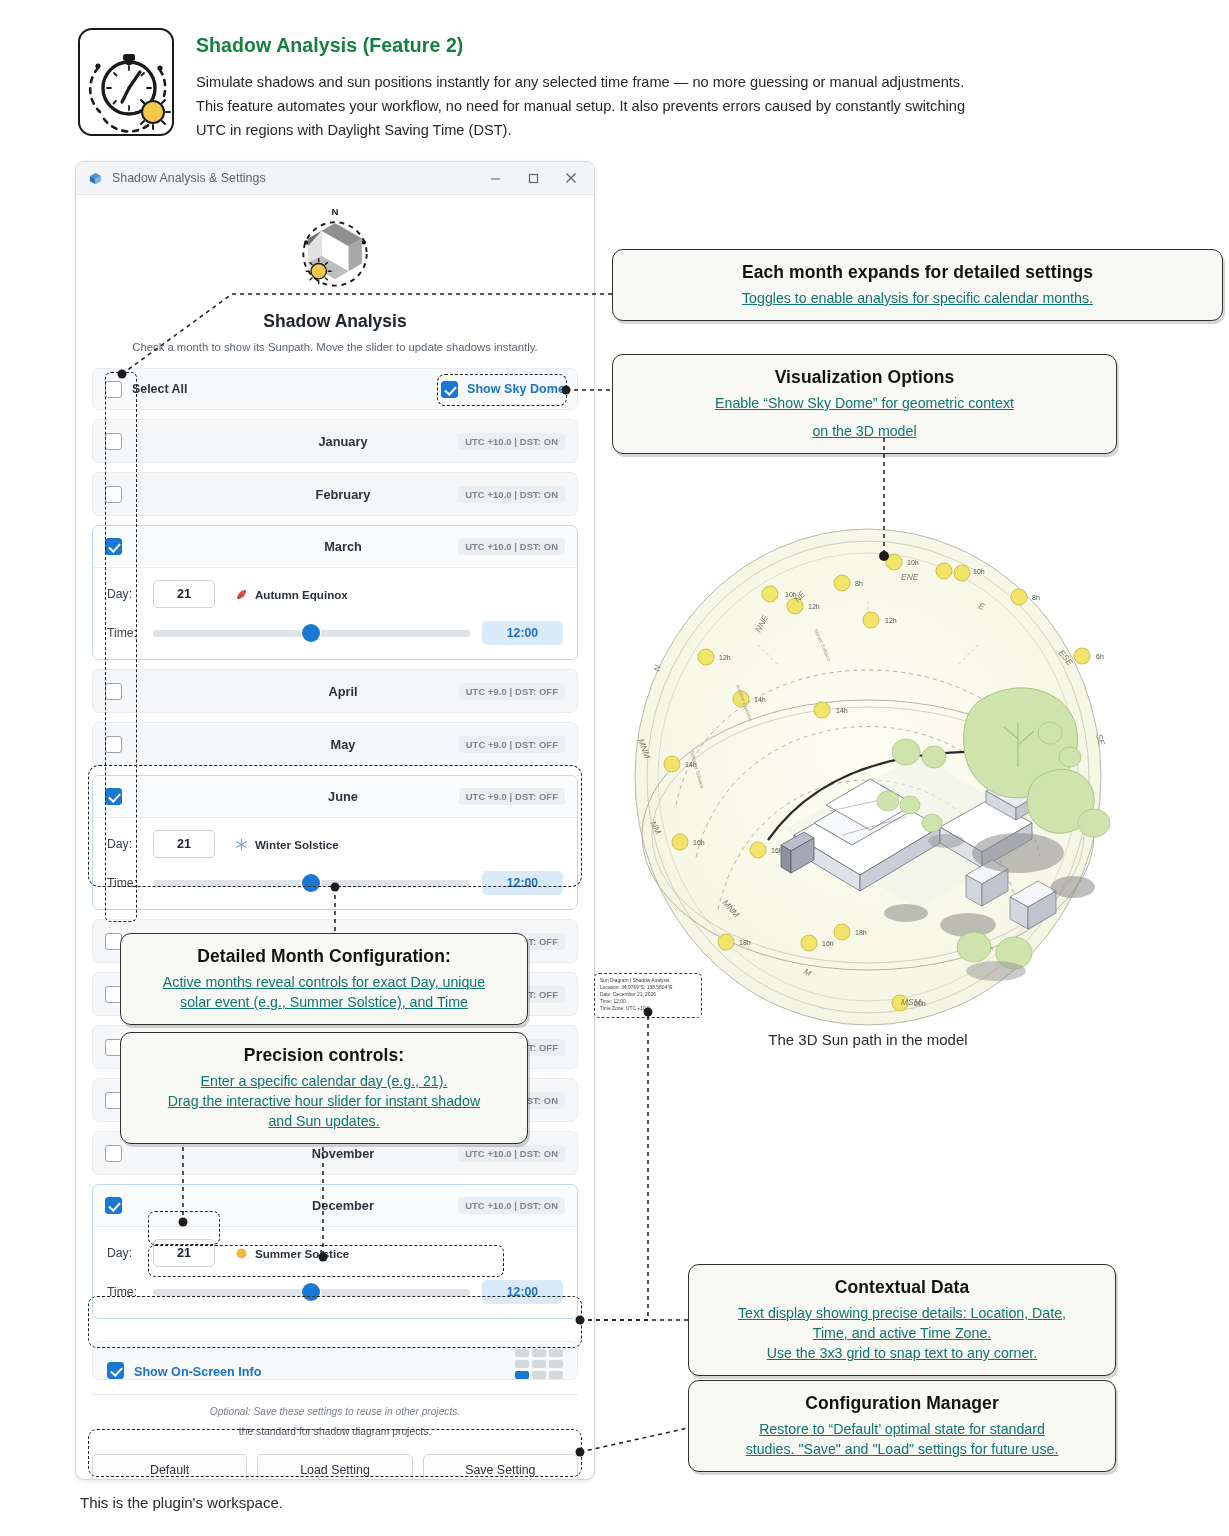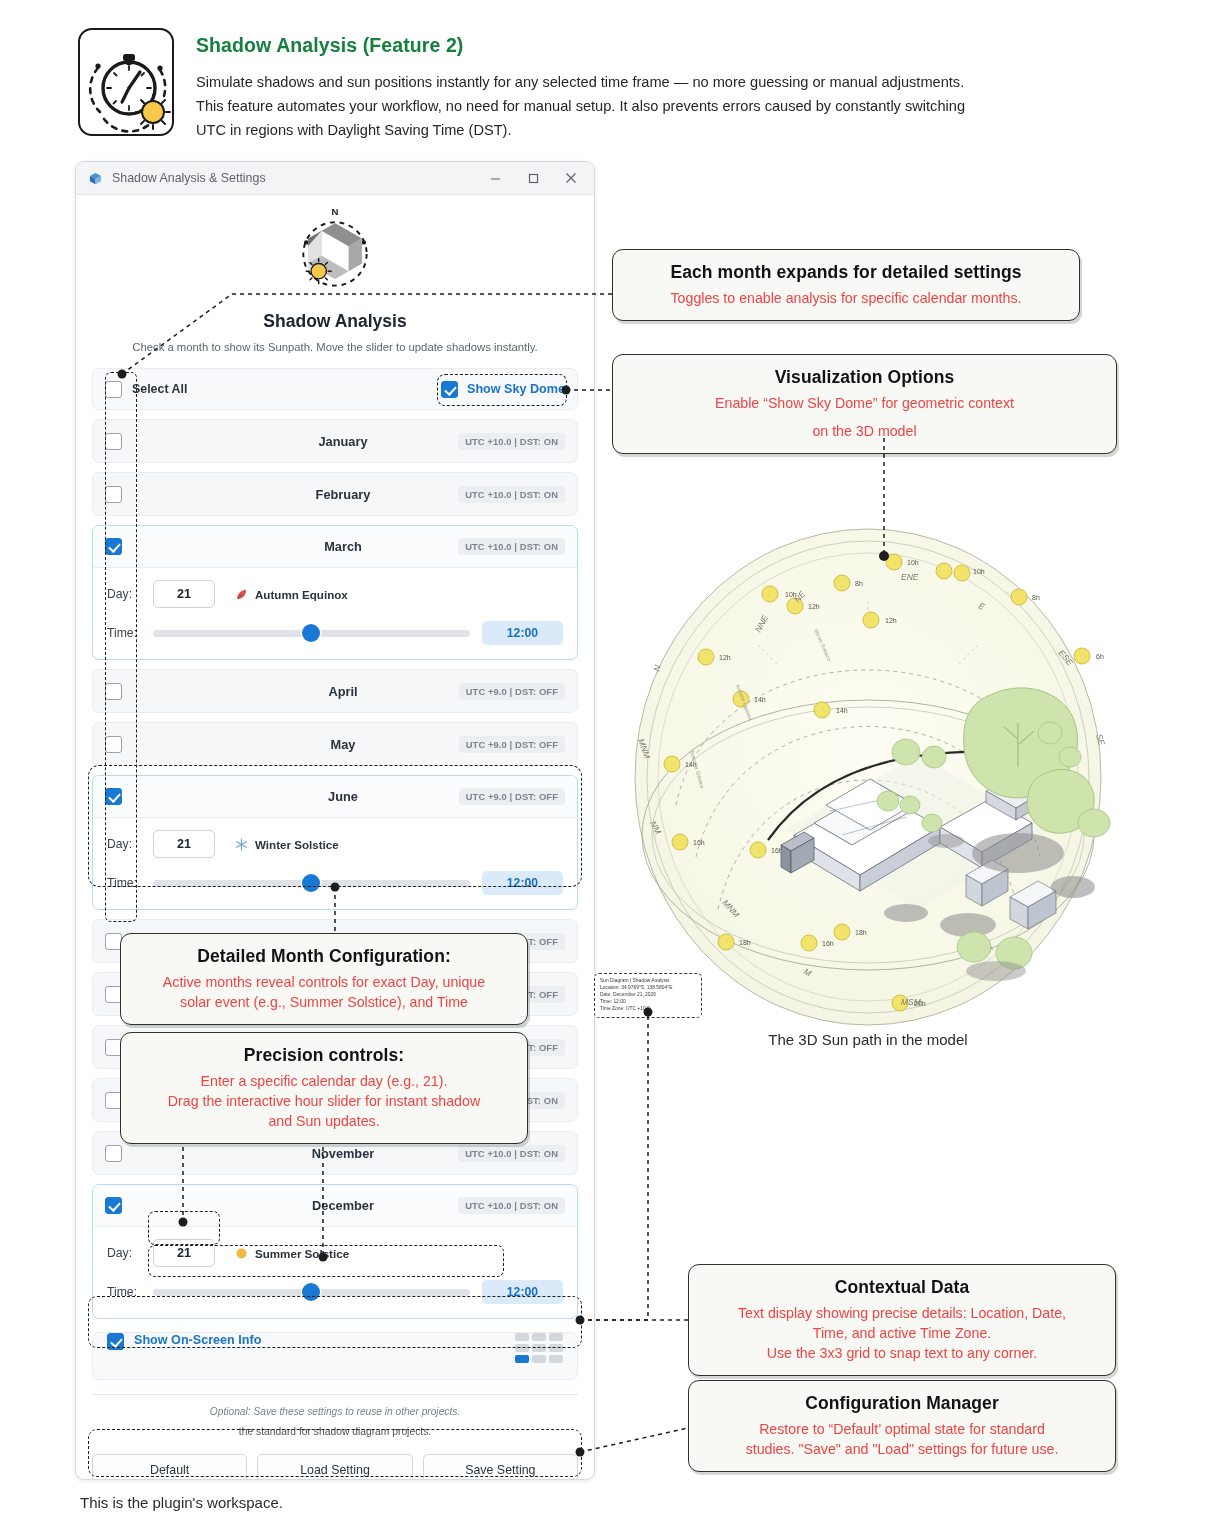--- a/index.html
+++ b/index.html
@@ -108,22 +108,22 @@
     position: absolute; left: 50%; top: 50%; transform: translate(-50%,-50%);
     width: 18px; height: 18px; border-radius: 50%; background: #1878d4;
     box-shadow: 0 0 0 1.5px #fff;
   }
   .time-badge {
     margin-left: 12px; background: #daeaf8; color: #1a6fbf; font-size: 12.2px; font-weight: 600;
     padding: 5px 25px; border-radius: 5px; flex: 0 0 auto;
   }
 
   .row-osi {
-    margin-top: 13px; height: 48px; background: #f7f9fb; border: 1px solid #e9edf1;
-    border-radius: 7px; display: flex; align-items: flex-start; padding: 0 14px;
+    margin-top: 22px; height: 39px; background: #f7f9fb; border: 1px solid #e9edf1;
+    border-radius: 7px; display: flex; align-items: flex-end; padding: 0 14px;
   }
   .osi-label { font-size: 12.6px; color: #1a73c8; font-weight: 600; margin-left: 10px; }
   .grid33 { margin-left: auto; display: grid; grid-template-columns: repeat(3, 14px); gap: 3px; }
   .grid33 i { display: block; height: 8px; background: #d3d8dd; border-radius: 2px; }
   .grid33 i.on { background: #1878d4; }
 
   .hr { margin-top: 14px; border-top: 1px solid #e6e9ec; }
   .opt-note { text-align: center; font-size: 10.2px; color: #7a828c; font-style: italic; margin-top: 11px; }
   .tip { text-align: center; font-size: 10.3px; color: #4b535c; margin-top: 7px; line-height: 1.55; padding: 0 6px; }
   .tip b { color: #1a73c8; }
@@ -138,23 +138,23 @@
 
   .caption-ws { position: absolute; left: 80px; top: 1494px; font-size: 15px; color: #2b2b2b; }
 
   
   .callout {
     position: absolute; background: #f8f8f4; border: 1.8px solid #30302c; border-radius: 11px;
     box-shadow: 2px 3px 0 rgba(0,0,0,.16);
     padding: 12px 16px; text-align: center;
   }
   .callout h4 { font-size: 17.5px; font-weight: bold; color: #121212; letter-spacing: .1px; }
-  .callout p { font-size: 14.2px; color: #ef4444; line-height: 1.42; margin-top: 5px; }
-
-  #c-months { left: 612px; top: 249px; width: 468px; }
+  .callout p { font-size: 14.2px; color: #0f766e; line-height: 1.42; margin-top: 5px; text-decoration: underline; }
+
+  #c-months { left: 612px; top: 249px; width: 611px; }
   #c-viz    { left: 612px; top: 354px; width: 505px; }
   #c-detail { left: 120px; top: 933px; width: 408px; z-index: 30; }
   #c-prec   { left: 120px; top: 1032px; width: 408px; z-index: 30; }
   #c-ctx    { left: 688px; top: 1264px; width: 428px; }
   #c-cfg    { left: 688px; top: 1380px; width: 428px; }
 
   
   .sundome { position: absolute; left: 618px; top: 505px; width: 500px; height: 530px; }
   .sun-caption { position: absolute; left: 618px; top: 1031px; width: 500px; text-align: center;
                  font-size: 15px; color: #2b2b2b; }

